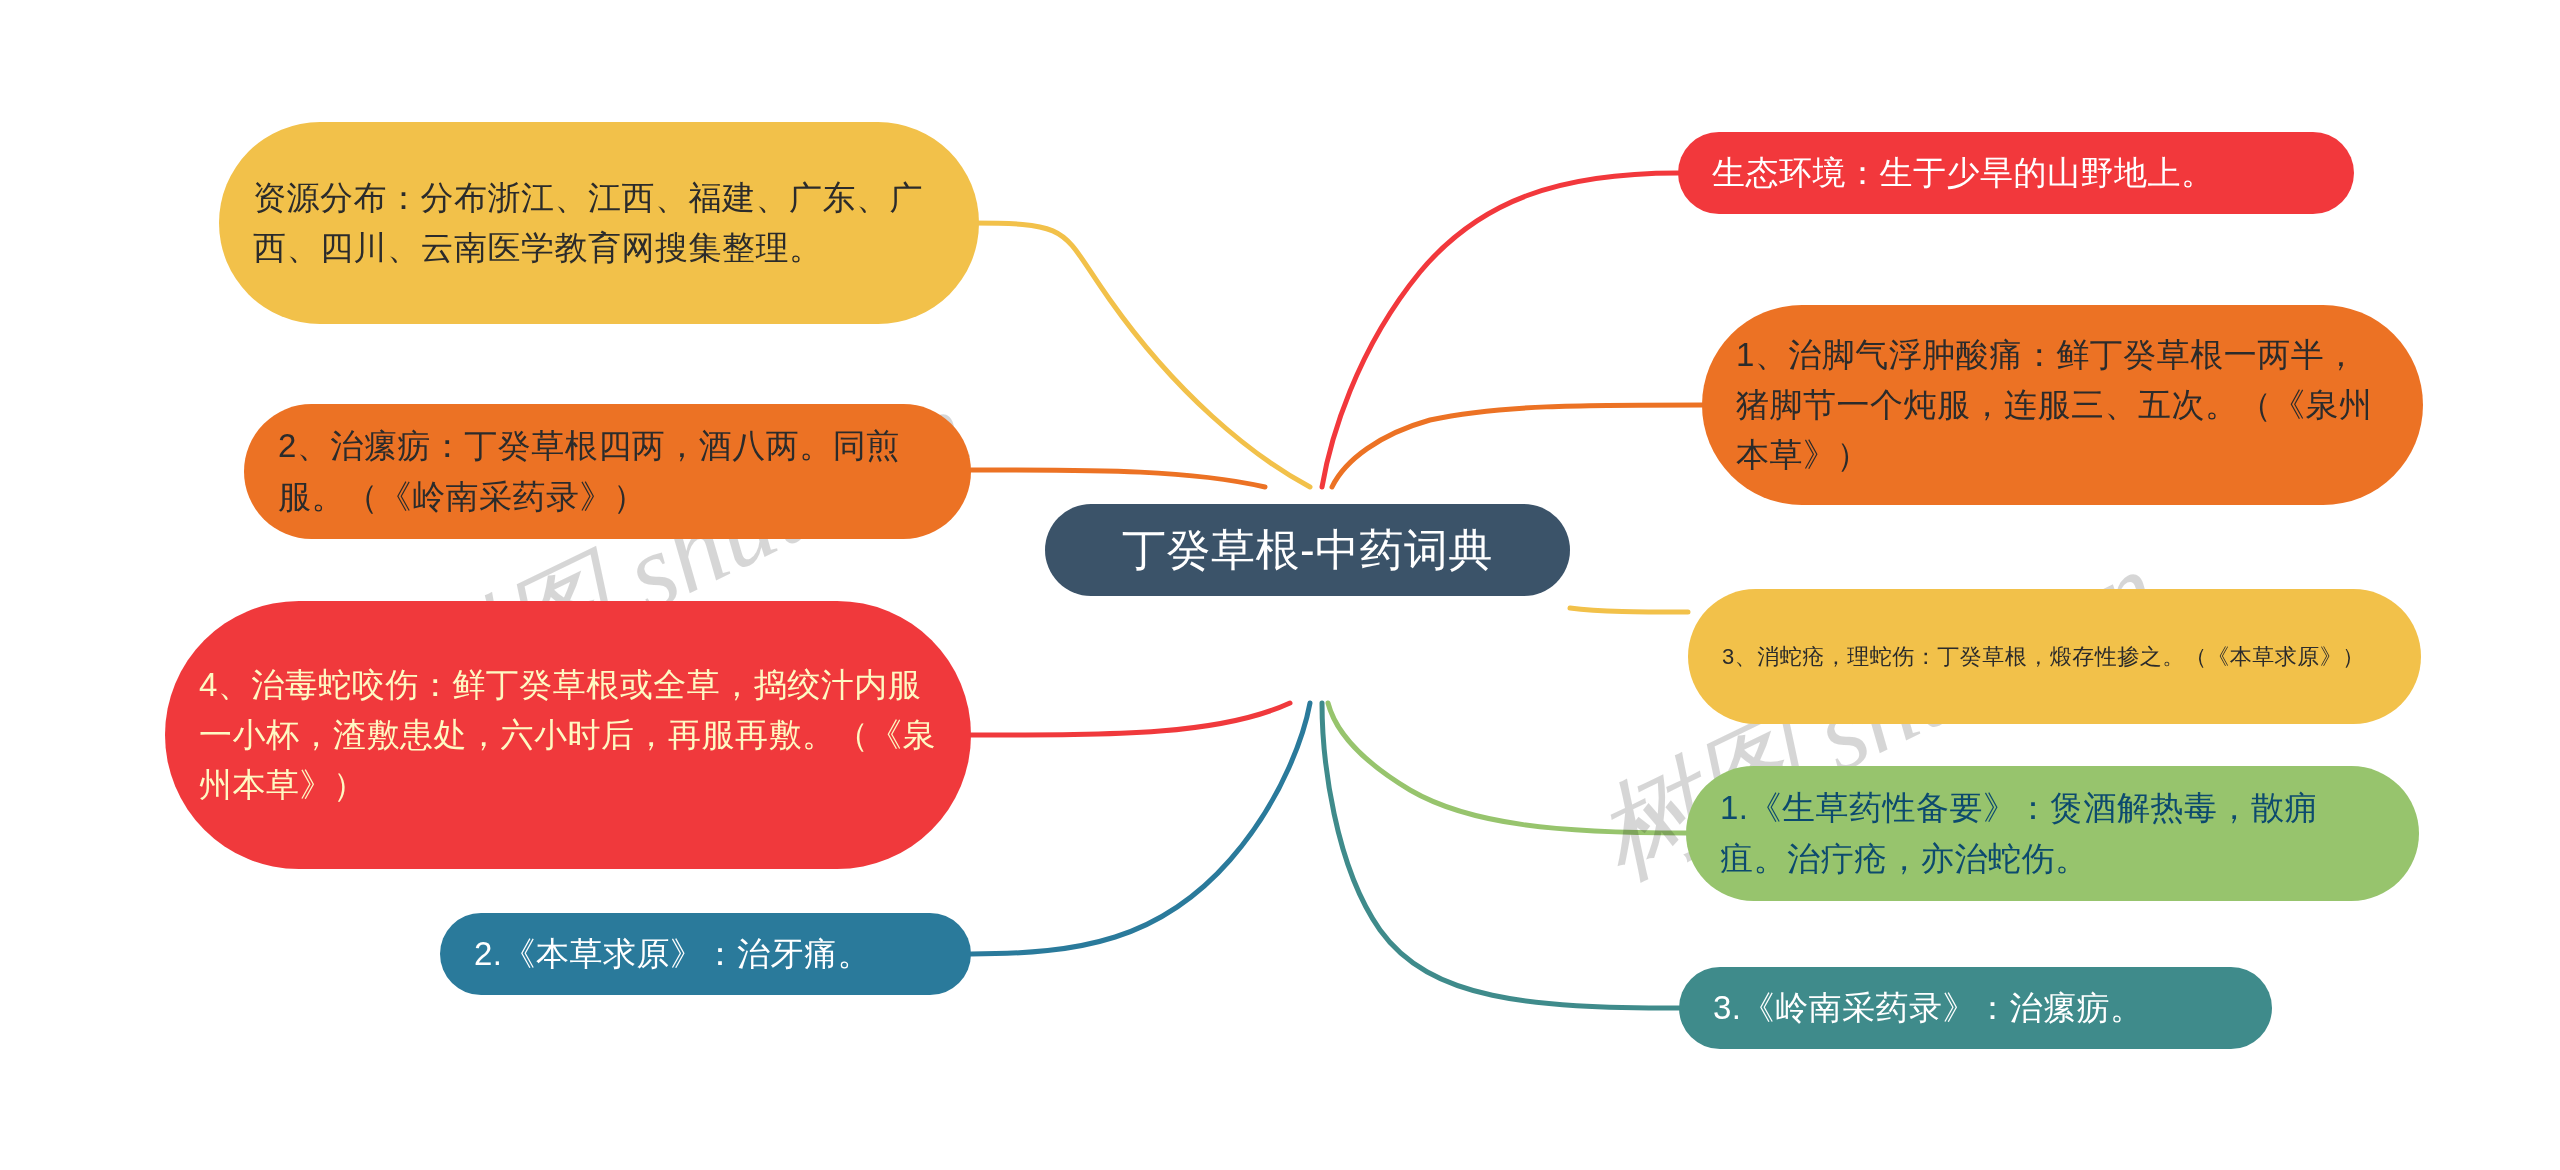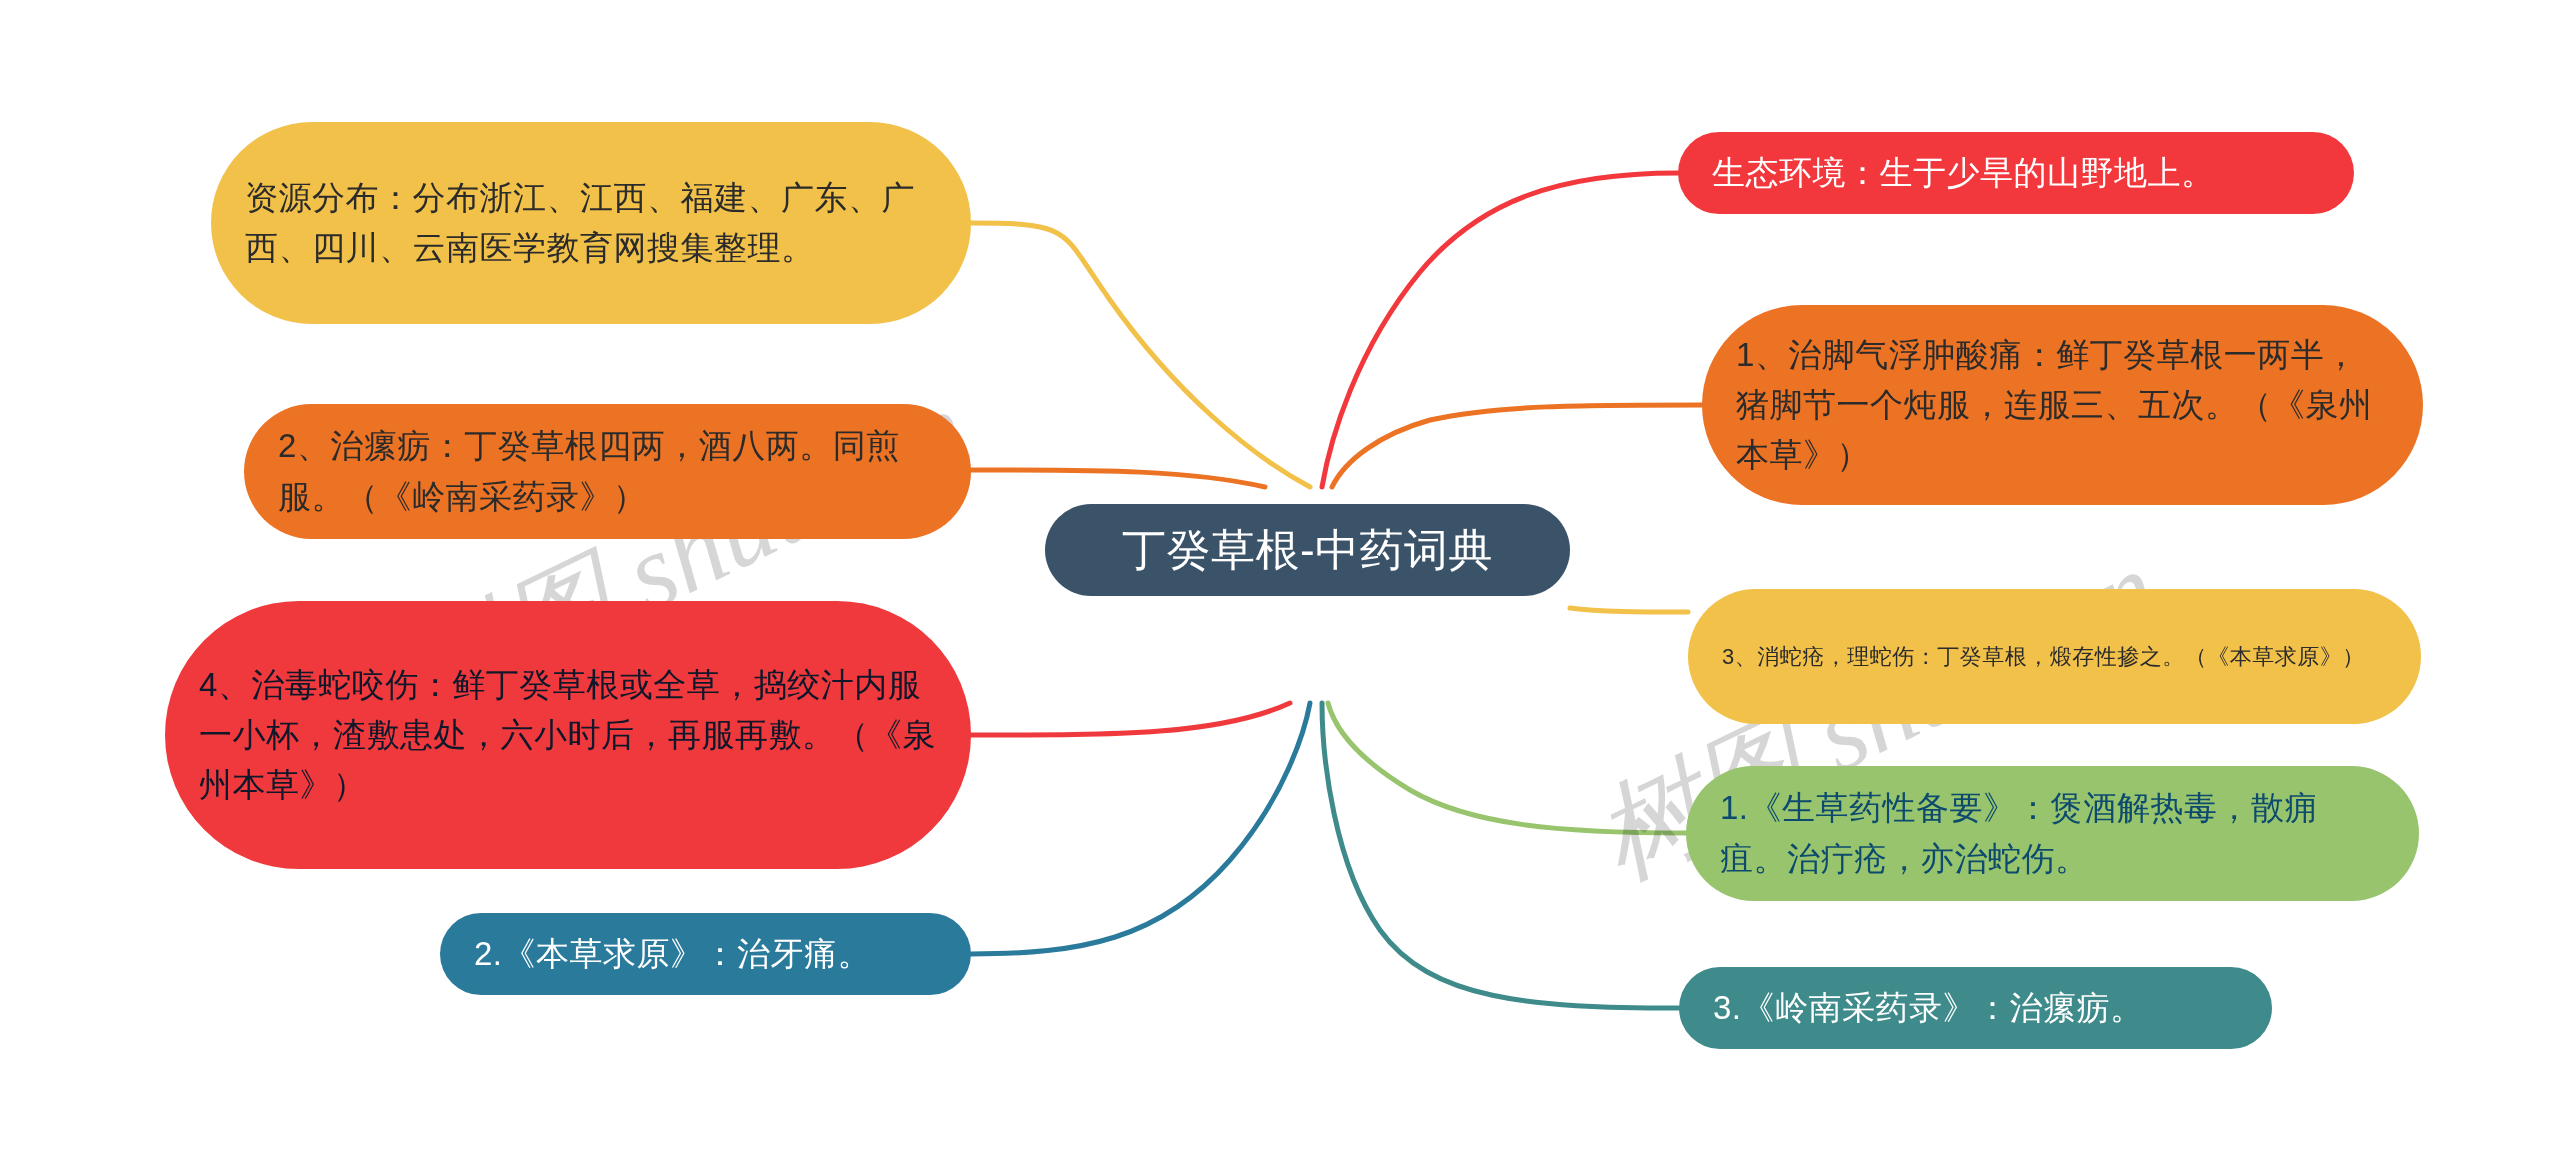--- a/index.html
+++ b/index.html
@@ -81,21 +81,21 @@
     font-size: 44px;
     color: #ffffff;
     padding: 0 30px;
     border-radius: 62px;
   }
   #node-center .node-text {
     text-align: center;
   }
   
   #node-l1 {
-    left: 211px;
+    left: 219px;
     top: 122px;
     width: 760px;
     height: 202px;
     background: #f2c14a;
     font-size: 33px;
     border-radius: 101px;
   }
   #node-l2 {
     left: 244px;
     top: 404px;
@@ -199,21 +199,21 @@
   </svg>
 
   <div class="node node-light" id="node-l1" style="background: rgb(242, 193, 74); color: rgb(43, 43, 43);">
     <span class="node-text">资源分布：分布浙江、江西、福建、广东、广西、四川、云南医学教育网搜集整理。</span>
   </div>
 
   <div class="node node-light" id="node-l2" style="background: rgb(236, 114, 36); color: rgb(43, 43, 43);">
     <span class="node-text">2、治瘰疬：丁癸草根四两，酒八两。同煎服。（《岭南采药录》）</span>
   </div>
 
-  <div class="node node-dark" id="node-l3" style="background: rgb(240, 57, 60); color: #0f172a;">
+  <div class="node node-dark" id="node-l3" style="background: rgb(240, 57, 60); color: #fef9c3;">
     <span class="node-text">4、治毒蛇咬伤：鲜丁癸草根或全草，捣绞汁内服一小杯，渣敷患处，六小时后，再服再敷。（《泉州本草》）</span>
   </div>
 
   <div class="node node-dark" id="node-l4" style="background: rgb(42, 122, 155); color: rgb(255, 255, 255);">
     <span class="node-text">2.《本草求原》：治牙痛。</span>
   </div>
 
   <div class="node node-dark" id="node-center" style="background: rgb(59, 83, 105);">
     <span class="node-text">丁癸草根-中药词典</span>
   </div>

